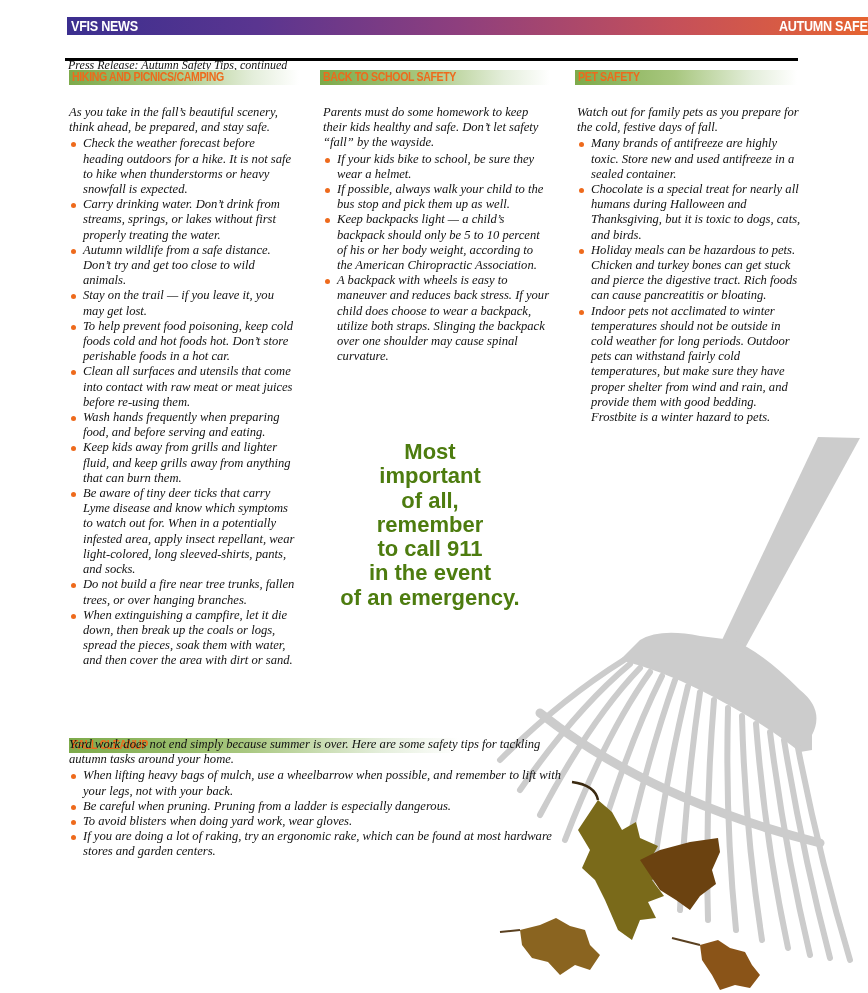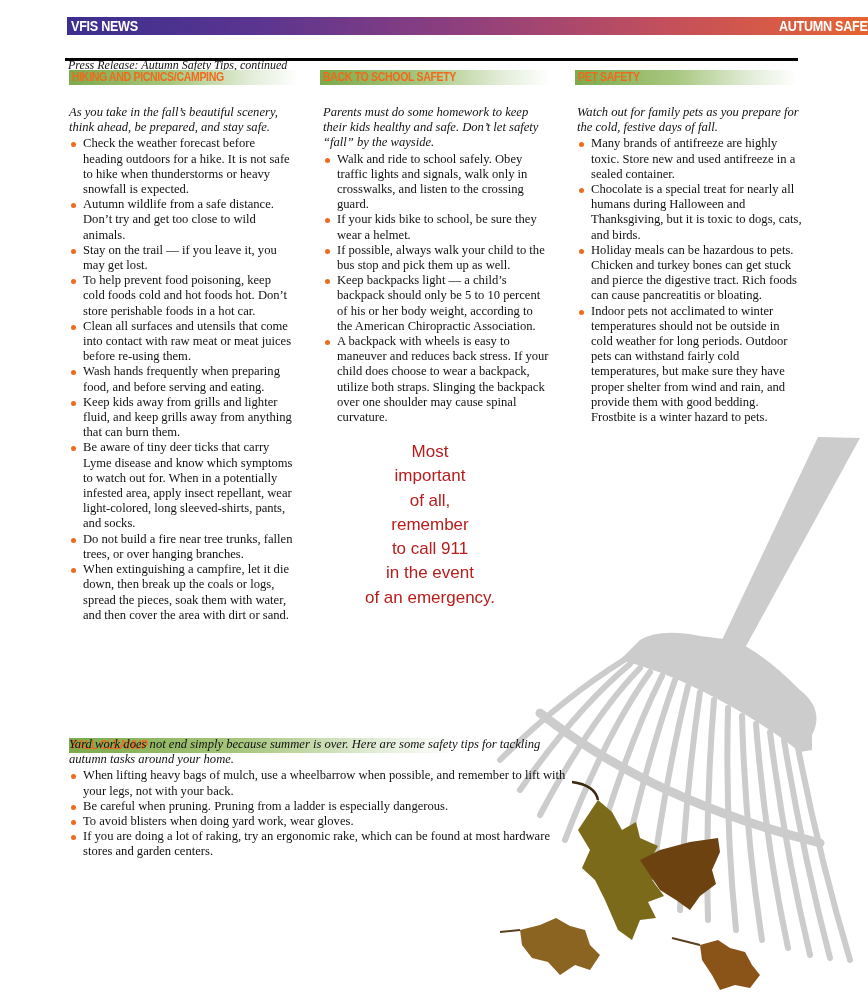--- a/index.html
+++ b/index.html
@@ -27,31 +27,31 @@
       position: absolute; height: 15px; line-height: 15px;
       background: linear-gradient(90deg, #7daa4a 0%, #a8c77f 45%, #e4eedb 80%, #ffffff 100%);
       font-family: "Liberation Sans", sans-serif; font-weight: bold; color: #ee6a1c;
       font-size: 12px; padding-left: 3px; box-sizing: border-box;
       letter-spacing: -0.4px;
     }
     .sec-head span { display: inline-block; transform: scaleX(0.88); transform-origin: left center; white-space: nowrap; }
 
     .col { position: absolute; font-size: 12.6px; line-height: 15.2px; }
     .intro { font-style: italic; margin: 14px 0 1px 0; }
-    ul.bullets { list-style: none; margin: 0; padding: 0; }
+    ul.bullets { list-style: none; margin: 0; padding: 0; font-style: italic; }
     ul.bullets li { position: relative; padding-left: 14px; margin: 0; }
     ul.bullets li .dot {
       position: absolute; left: 2px; top: 6px; width: 5px; height: 5px; border-radius: 50%;
       background: #ee6a1c;
     }
 
     .callout {
       position: absolute; left: 340px; top: 440px; width: 180px; text-align: center;
-      font-family: "Liberation Sans", sans-serif; font-weight: normal; color: #b91c1c;
-      font-size: 17px; line-height: 24.3px;
+      font-family: "Liberation Sans", sans-serif; font-weight: bold; color: #4d7c0f;
+      font-size: 22px; line-height: 24.3px;
     }
     .callout div { white-space: nowrap; }
 
     .art { position: absolute; left: 0; top: 0; pointer-events: none; }
   </style>
 </head>
 <body>
 
 <svg class="art" width="868" height="993" viewBox="0 0 868 993">
   <g fill="#cccccc" stroke="none">
@@ -98,39 +98,39 @@
 <div class="subtitle">Press Release: Autumn Safety Tips, continued</div>
 <div class="rule"></div>
 
 <div class="sec-head" style="left:69px; top:70px; width:230px;">
   <span>HIKING AND PICNICS/CAMPING</span>
 </div>
 <div class="col" style="left:69px; top:91px; width:226px;">
   <div class="intro">As you take in the fall’s beautiful scenery, think ahead, be prepared, and stay safe.</div>
   <ul class="bullets">
     <li><span class="dot"></span><span>Check the weather forecast before heading outdoors for a hike.  It is not safe to hike when thunderstorms or heavy snowfall is expected.</span></li>
+    <li><span class="dot"></span><span>Carry drinking water.  Don’t drink from streams, springs, or lakes without first properly treating the water.</span></li>
     <li><span class="dot"></span><span>Autumn wildlife from a safe distance.  Don’t try and get too close to wild animals.</span></li>
     <li><span class="dot"></span><span>Stay on the trail — if you leave it, you may get lost.</span></li>
     <li><span class="dot"></span><span>To help prevent food poisoning, keep cold foods cold and hot foods hot.  Don’t store perishable foods in a hot car.</span></li>
     <li><span class="dot"></span><span>Clean all surfaces and utensils that come into contact with raw meat or meat juices before re-using them.</span></li>
     <li><span class="dot"></span><span>Wash hands frequently when preparing food, and before serving and eating.</span></li>
     <li><span class="dot"></span><span>Keep kids away from grills and lighter fluid, and keep grills away from anything that can burn them.</span></li>
     <li><span class="dot"></span><span>Be aware of tiny deer ticks that carry Lyme disease and know which symptoms to watch out for. When in a potentially infested area, apply insect repellant, wear light-colored, long sleeved-shirts, pants, and socks.</span></li>
     <li><span class="dot"></span><span>Do not build a fire near tree trunks, fallen trees, or over hanging branches.</span></li>
     <li><span class="dot"></span><span>When extinguishing a campfire, let it die down, then break up the coals or logs, spread the pieces, soak them with water, and then cover the area with dirt or sand.</span></li>
   </ul>
 </div>
 
 <div class="sec-head" style="left:320px; top:70px; width:230px;">
   <span>BACK TO SCHOOL SAFETY</span>
 </div>
 <div class="col" style="left:323px; top:91px; width:228px;">
   <div class="intro">Parents must do some homework to keep their kids healthy and safe. Don’t let safety “fall” by the wayside.</div>
   <ul class="bullets">
-    <li><span class="dot"></span><span>Walk and ride to school safely.  Obey traffic lights and signals, walk only in crosswalks, and listen to the crossing guard.</span></li>
     <li><span class="dot"></span><span>If your kids bike to school, be sure they wear a helmet.</span></li>
     <li><span class="dot"></span><span>If possible, always walk your child to the bus stop and pick them up as well.</span></li>
     <li><span class="dot"></span><span>Keep backpacks light — a child’s backpack should only be 5 to 10 percent of his or her body weight, according to the American Chiropractic Association.</span></li>
     <li><span class="dot"></span><span>A backpack with wheels is easy to maneuver and reduces back stress.  If your child does choose to wear a backpack, utilize both straps.  Slinging the backpack over one shoulder may cause spinal curvature.</span></li>
   </ul>
 </div>
 
 <div class="sec-head" style="left:575px; top:70px; width:222px;">
   <span>PET SAFETY</span>
 </div>

